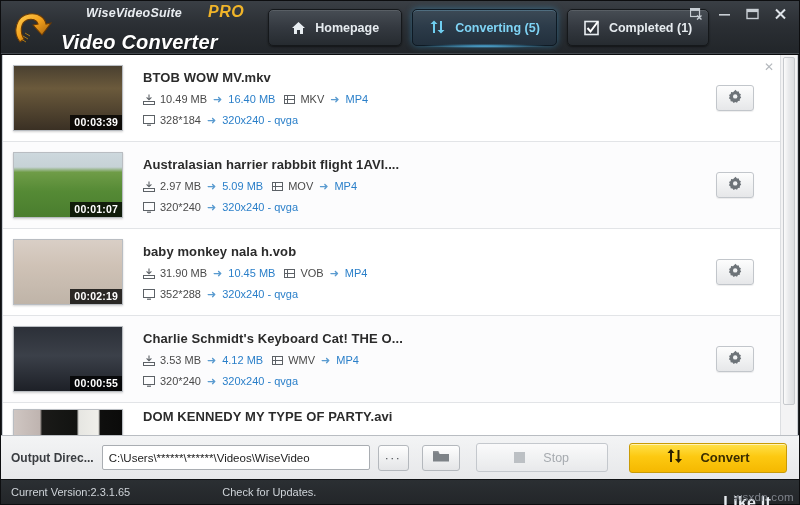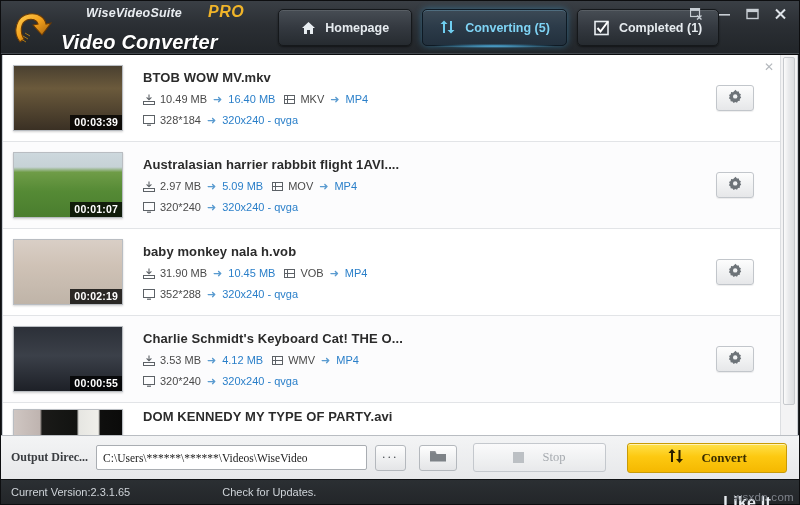--- a/index.html
+++ b/index.html
@@ -37,21 +37,21 @@
   .brand-pro {
     color: #f0b429; font-style: italic; font-weight: bold; font-size: 16px;
     letter-spacing: .5px;
   }
   .brand-name {
     color: #ffffff; font-style: italic; font-weight: bold; font-size: 20px;
     margin-top: 12px; letter-spacing: .2px;
     text-shadow: 0 1px 1px rgba(0,0,0,.7);
   }
 
-  .tabs { display: flex; align-items: center; gap: 10px; margin-left: 34px; }
+  .tabs { display: flex; align-items: center; gap: 10px; margin-left: 24px; }
   .tab {
     height: 37px; min-width: 134px; padding: 0 16px;
     border-radius: 5px; border: 1px solid #15181b;
     background: linear-gradient(180deg,#474d54 0%,#343940 50%,#262b30 100%);
     color: #e6ebef; font-size: 12.5px; font-weight: bold;
     display: flex; align-items: center; justify-content: center; gap: 9px;
     box-shadow: inset 0 1px 0 rgba(255,255,255,.10), 0 1px 2px rgba(0,0,0,.5);
     cursor: pointer; position: relative; white-space: nowrap;
   }
   .tab.active {
@@ -135,21 +135,21 @@
     position: absolute; left: 2px; right: 2px; top: 2px; height: 348px;
     background: linear-gradient(90deg,#fbfbfb 0%,#e9eaec 45%,#dcdee1 100%);
     border: 1px solid #c6c9cd; border-radius: 2px; cursor: pointer;
   }
 
   
   .outbar {
     height: 44px; flex: 0 0 44px; display: flex; align-items: center;
     background: linear-gradient(180deg,#f3f4f5 0%,#e7e8ea 100%);
     border-top: 1px solid #b9bdc2;
-    padding: 0 10px; gap: 8px; font-family: Liberation Serif, serif;
+    padding: 0 10px; gap: 8px;
   }
   .outlabel { font-size: 12px; font-weight: bold; color: #3a3d41; white-space: nowrap; }
   .pathbox {
     width: 271px; height: 25px; border: 1px solid #a9adb2; background: #fff;
     display: flex; align-items: center; padding: 0 6px; font-size: 11.5px;
     color: #222; border-radius: 2px; overflow: hidden; white-space: nowrap;
   }
   .sqbtn {
     height: 26px; min-width: 31px; padding: 0 6px;
     border: 1px solid #b4b8bd; border-radius: 3px;

